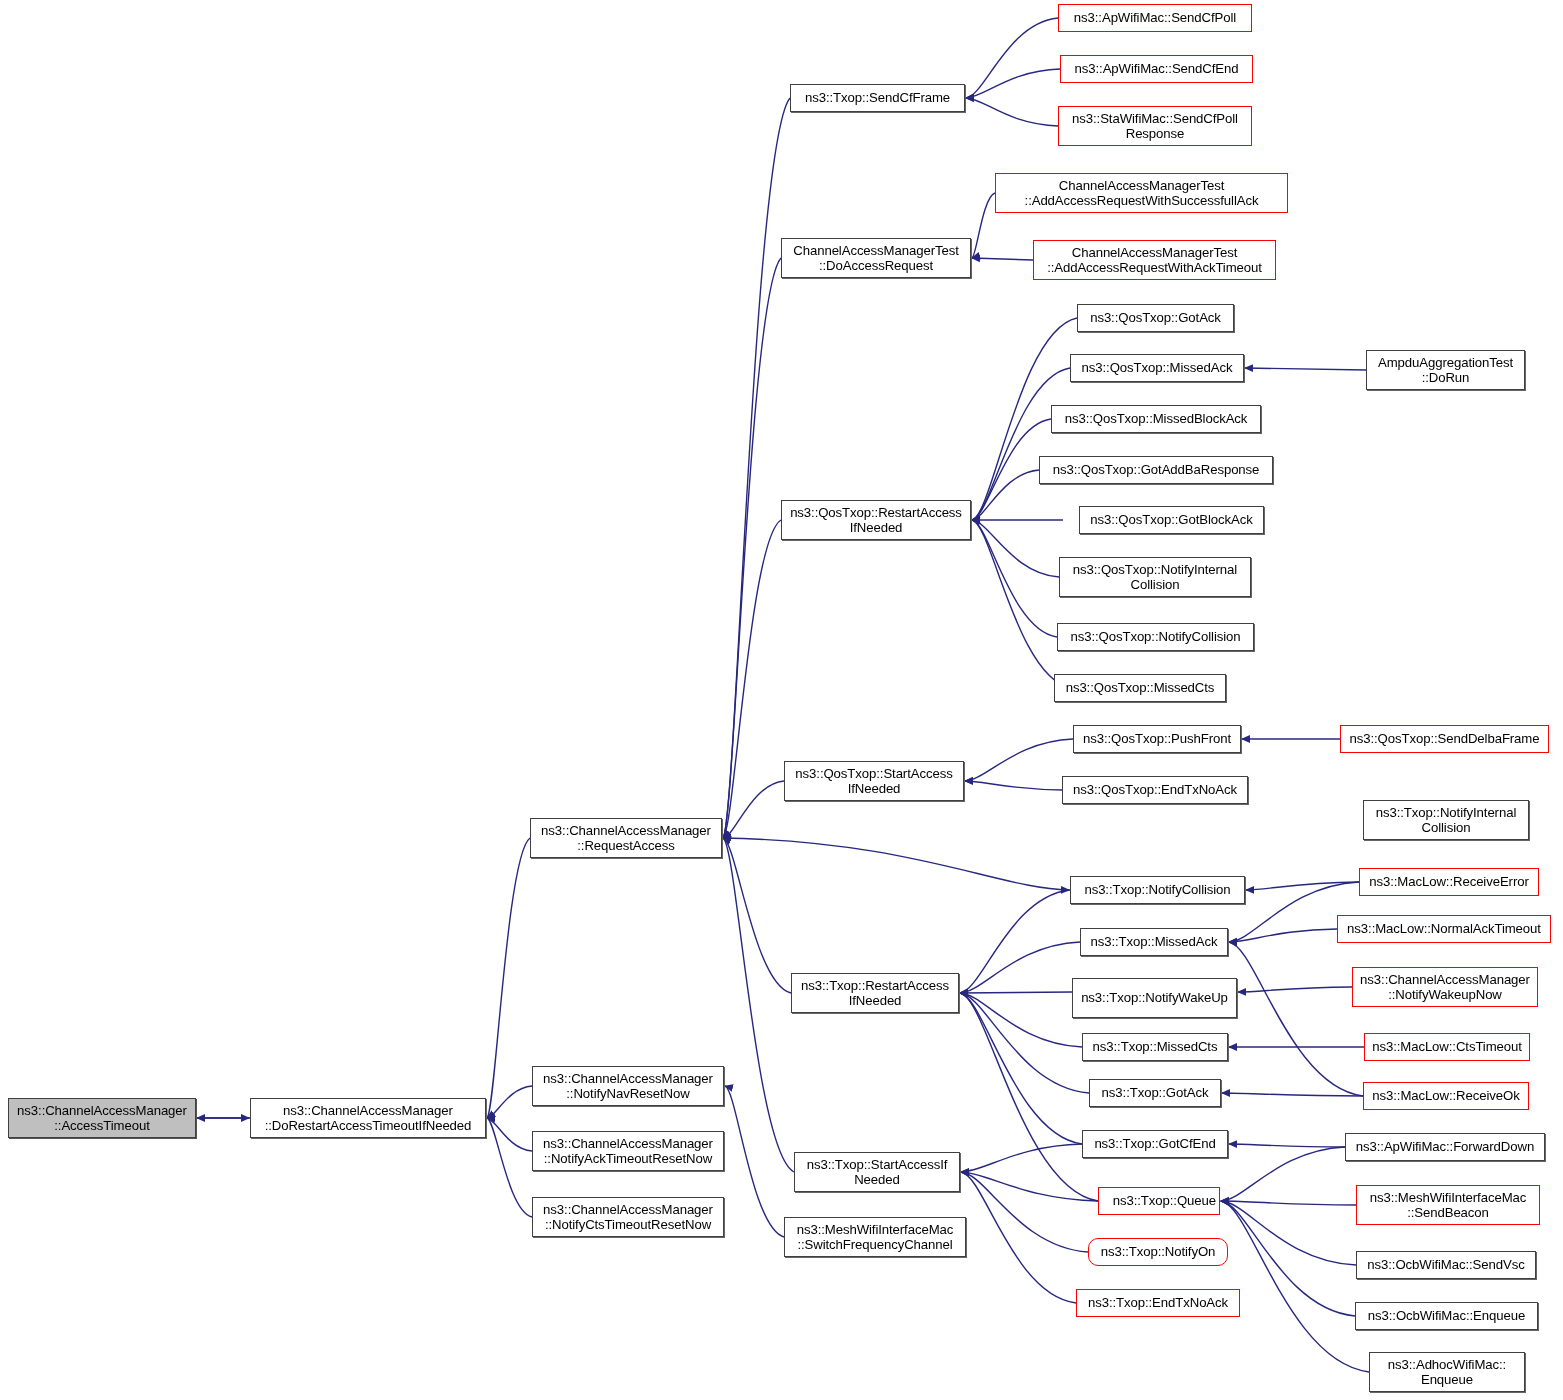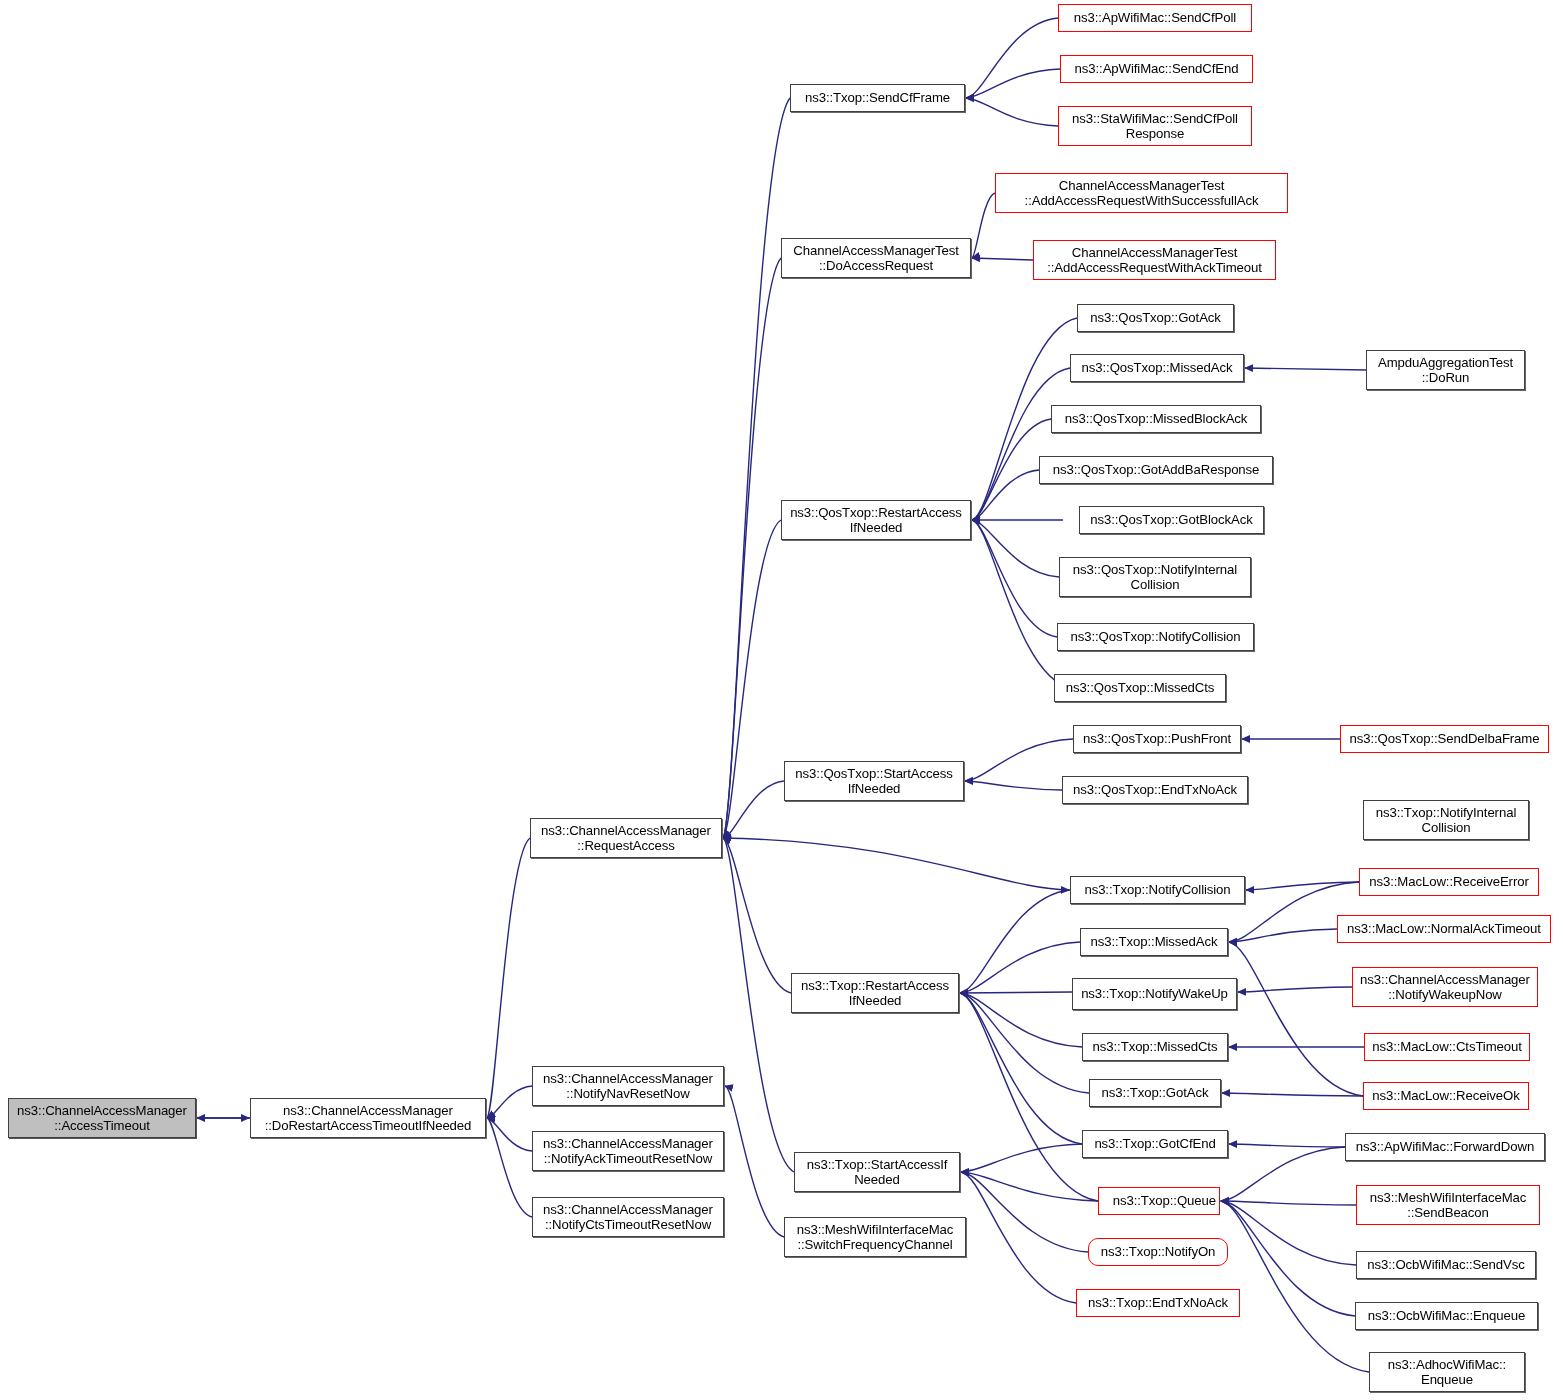--- a/index.html
+++ b/index.html
@@ -158,21 +158,21 @@
       <div class="node black" style="left: 1062px; top: 776px; width: 186px; height: 28px;"><span>ns3::QosTxop::EndTxNoAck</span></div>
       <div class="node red" style="left: 1340px; top: 725px; width: 209px; height: 28px;"><span>ns3::QosTxop::SendDelbaFrame</span></div>
       <div class="node black" style="left: 1363px; top: 800px; width: 166px; height: 40px;"><span>ns3::Txop::NotifyInternal
 Collision</span></div>
       <div class="node black" style="left: 1070px; top: 876px; width: 175px; height: 28px;"><span>ns3::Txop::NotifyCollision</span></div>
       <div class="node red" style="left: 1359px; top: 868px; width: 180px; height: 28px;"><span>ns3::MacLow::ReceiveError</span></div>
       <div class="node black" style="left: 791px; top: 973px; width: 168px; height: 40px;"><span>ns3::Txop::RestartAccess
 IfNeeded</span></div>
       <div class="node black" style="left: 1080px; top: 928px; width: 148px; height: 28px;"><span>ns3::Txop::MissedAck</span></div>
       <div class="node red" style="left: 1337px; top: 915px; width: 214px; height: 28px;"><span>ns3::MacLow::NormalAckTimeout</span></div>
-      <div class="node black" style="left: 1072px; top: 978px; width: 165px; height: 32px;"><span>ns3::Txop::NotifyWakeUp</span></div>
+      <div class="node black" style="left: 1072px; top: 978px; width: 165px; height: 40px;"><span>ns3::Txop::NotifyWakeUp</span></div>
       <div class="node red" style="left: 1352px; top: 967px; width: 186px; height: 40px;"><span>ns3::ChannelAccessManager
 ::NotifyWakeupNow</span></div>
       <div class="node black" style="left: 1082px; top: 1033px; width: 146px; height: 28px;"><span>ns3::Txop::MissedCts</span></div>
       <div class="node red" style="left: 1364px; top: 1033px; width: 166px; height: 28px;"><span>ns3::MacLow::CtsTimeout</span></div>
       <div class="node black" style="left: 1089px; top: 1079px; width: 132px; height: 28px;"><span>ns3::Txop::GotAck</span></div>
       <div class="node red" style="left: 1363px; top: 1082px; width: 166px; height: 28px;"><span>ns3::MacLow::ReceiveOk</span></div>
       <div class="node black" style="left: 1082px; top: 1130px; width: 146px; height: 28px;"><span>ns3::Txop::GotCfEnd</span></div>
       <div class="node black" style="left: 1345px; top: 1133px; width: 200px; height: 28px;"><span>ns3::ApWifiMac::ForwardDown</span></div>
       <div class="node black" style="left: 794px; top: 1152px; width: 166px; height: 40px;"><span>ns3::Txop::StartAccessIf
 Needed</span></div>

